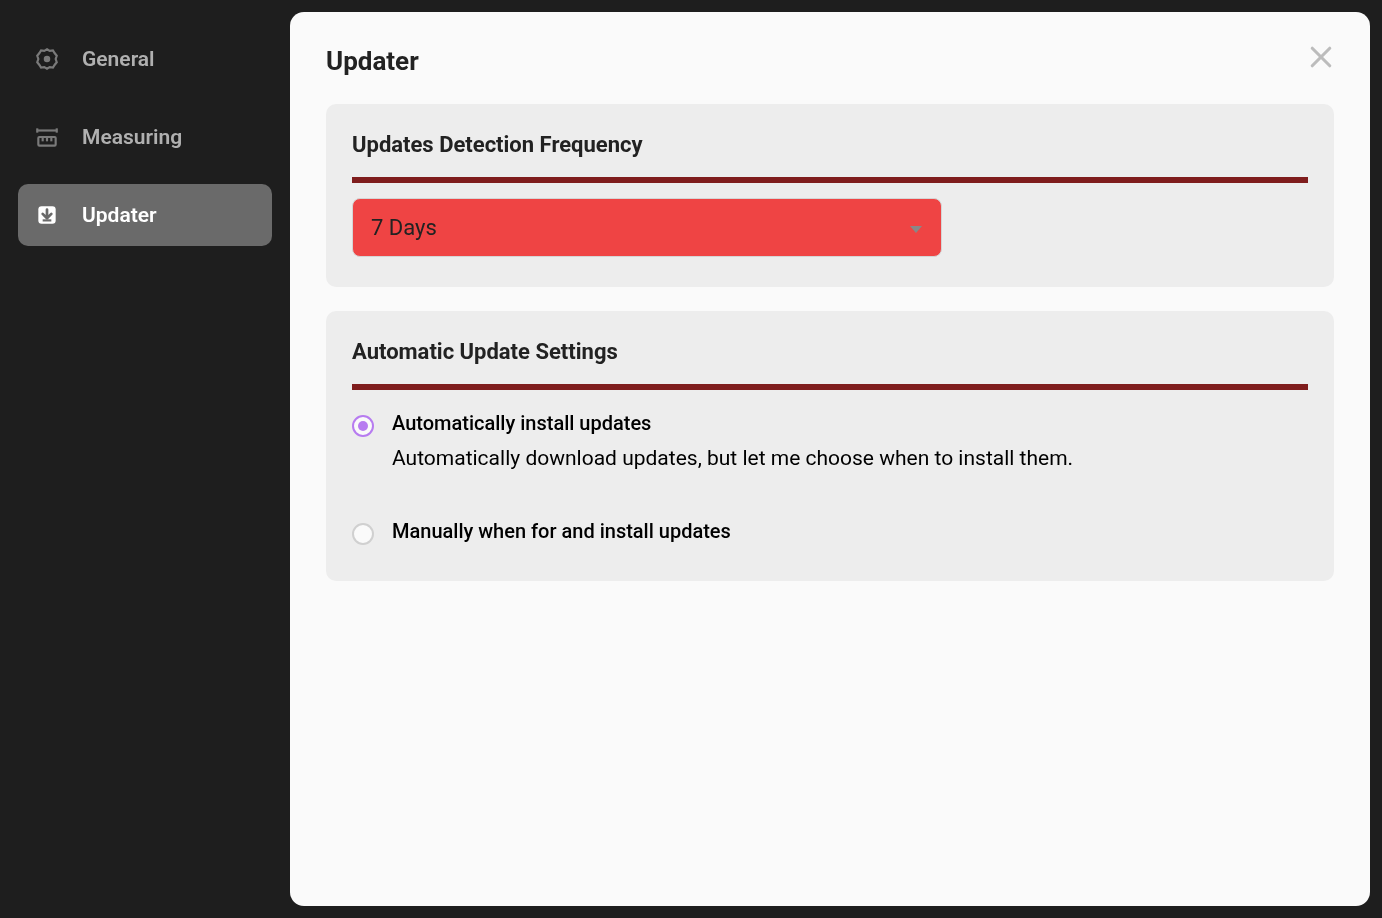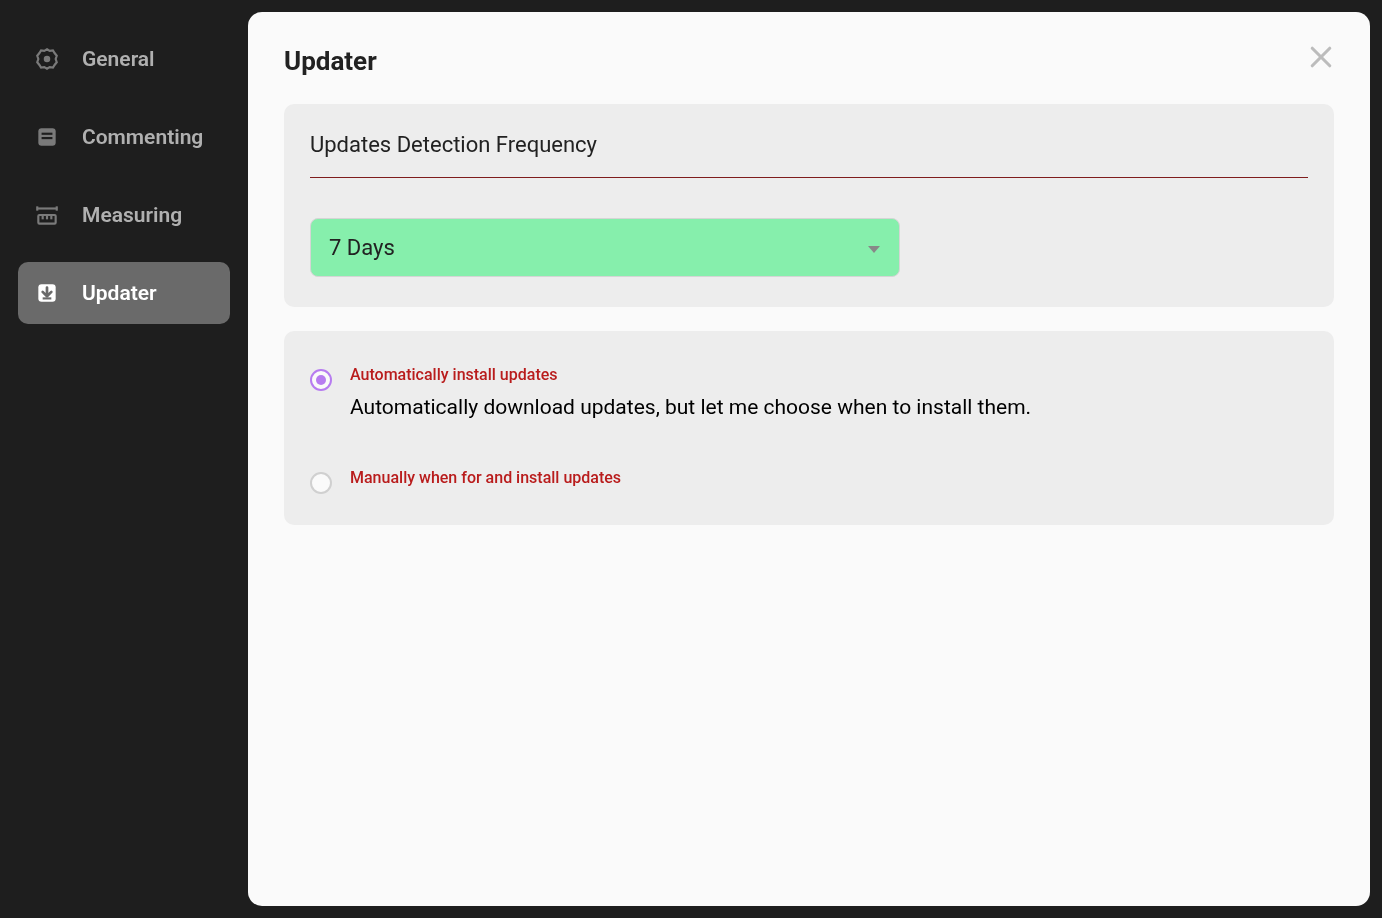--- a/index.html
+++ b/index.html
@@ -5,21 +5,21 @@
   * { margin: 0; padding: 0; box-sizing: border-box; }
   body {
     font-family: -apple-system, BlinkMacSystemFont, "Segoe UI", Roboto, sans-serif;
     background: #1e1e1e;
     width: 1382px;
     height: 918px;
     overflow: hidden;
     display: flex;
   }
   .sidebar {
-    width: 248px;
+    width: 290px;
     background: #1e1e1e;
     padding: 28px 18px;
     display: flex;
     flex-direction: column;
     gap: 16px;
   }
   .sidebar-item {
     display: flex;
     align-items: center;
     gap: 22px;
@@ -72,33 +72,33 @@
   }
   .close-btn svg { width: 100%; height: 100%; }
   .panel {
     background: #ededed;
     border-radius: 10px;
     padding: 28px 26px 30px 26px;
     margin-bottom: 24px;
   }
   .panel-header {
     font-size: 22px;
-    font-weight: 400;
+    font-weight: 700;
     color: #222;
     padding-bottom: 20px;
-    border-bottom: 1px solid #7f1d1d;
-    margin-bottom: 40px;
+    border-bottom: 6px solid #7f1d1d;
+    margin-bottom: 15px;
   }
   .select-wrap {
     position: relative;
     width: 590px;
   }
   .select-box {
     width: 100%;
-    background: #86efac;
+    background: #ef4444;
     border: 1px solid #d5d5d5;
     border-radius: 8px;
     padding: 16px 18px;
     font-size: 22px;
     color: #222;
     cursor: pointer;
     display: flex;
     align-items: center;
     justify-content: space-between;
   }
@@ -133,22 +133,22 @@
     border-color: #b77cf0;
   }
   .radio-circle.checked::after {
     content: "";
     width: 10px;
     height: 10px;
     border-radius: 50%;
     background: #b77cf0;
   }
   .radio-label {
-    font-size: 16px;
-    color: #b91c1c;
+    font-size: 20px;
+    color: #000000;
     font-weight: 500;
     margin-bottom: 8px;
   }
   .radio-desc {
     font-size: 21px;
     color: #000000;
     line-height: 1.5;
   }
 </style>
 </head>
@@ -159,30 +159,20 @@
   <div class="sidebar-item">
     <span class="sidebar-icon">
       <svg viewBox="0 0 24 24" fill="none" stroke="#7a7a7a" stroke-width="2">
         <circle cx="12" cy="12" r="3" fill="#7a7a7a" stroke="none"></circle>
         <polygon points="12,3 14.5,4.5 17.5,4 19,6.5 21,9 20,12 21,15 19,17.5 17.5,20 14.5,19.5 12,21 9.5,19.5 6.5,20 5,17.5 3,15 4,12 3,9 5,6.5 6.5,4 9.5,4.5" fill="none"></polygon>
       </svg>
     </span>
     <span>General</span>
   </div>
 
-  <div class="sidebar-item">
-    <span class="sidebar-icon">
-      <svg viewBox="0 0 24 24" fill="#7a7a7a">
-        <rect x="4" y="4" width="16" height="16" rx="3"></rect>
-        <rect x="7" y="8" width="10" height="2" fill="#1e1e1e"></rect>
-        <rect x="7" y="12" width="10" height="2" fill="#1e1e1e"></rect>
-      </svg>
-    </span>
-    <span>Commenting</span>
-  </div>
 
   <div class="sidebar-item">
     <span class="sidebar-icon">
       <svg viewBox="0 0 24 24" fill="none" stroke="#7a7a7a" stroke-width="2">
         <line x1="3" y1="6" x2="21" y2="6"></line>
         <line x1="3" y1="4" x2="3" y2="8"></line>
         <line x1="21" y1="4" x2="21" y2="8"></line>
         <rect x="4" y="12" width="16" height="8" rx="1"></rect>
         <line x1="8" y1="12" x2="8" y2="16"></line>
         <line x1="12" y1="12" x2="12" y2="16"></line>
@@ -226,20 +216,21 @@
         <span class="select-caret">
           <svg width="14" height="10" viewBox="0 0 14 10" fill="currentColor">
               <path d="M1 1 L7 8 L13 1 Z"></path>
             </svg>
         </span>
       </div>
     </div>
   </div>
 
   <div class="panel">
+    <div class="panel-header">Automatic Update Settings</div>
     <div class="radio-group">
 
       <div class="radio-row">
         <div class="radio-circle checked"></div>
         <div>
           <div class="radio-label">Automatically install updates</div>
           <div class="radio-desc">Automatically download updates, but let me choose when to install them.</div>
         </div>
       </div>
 

